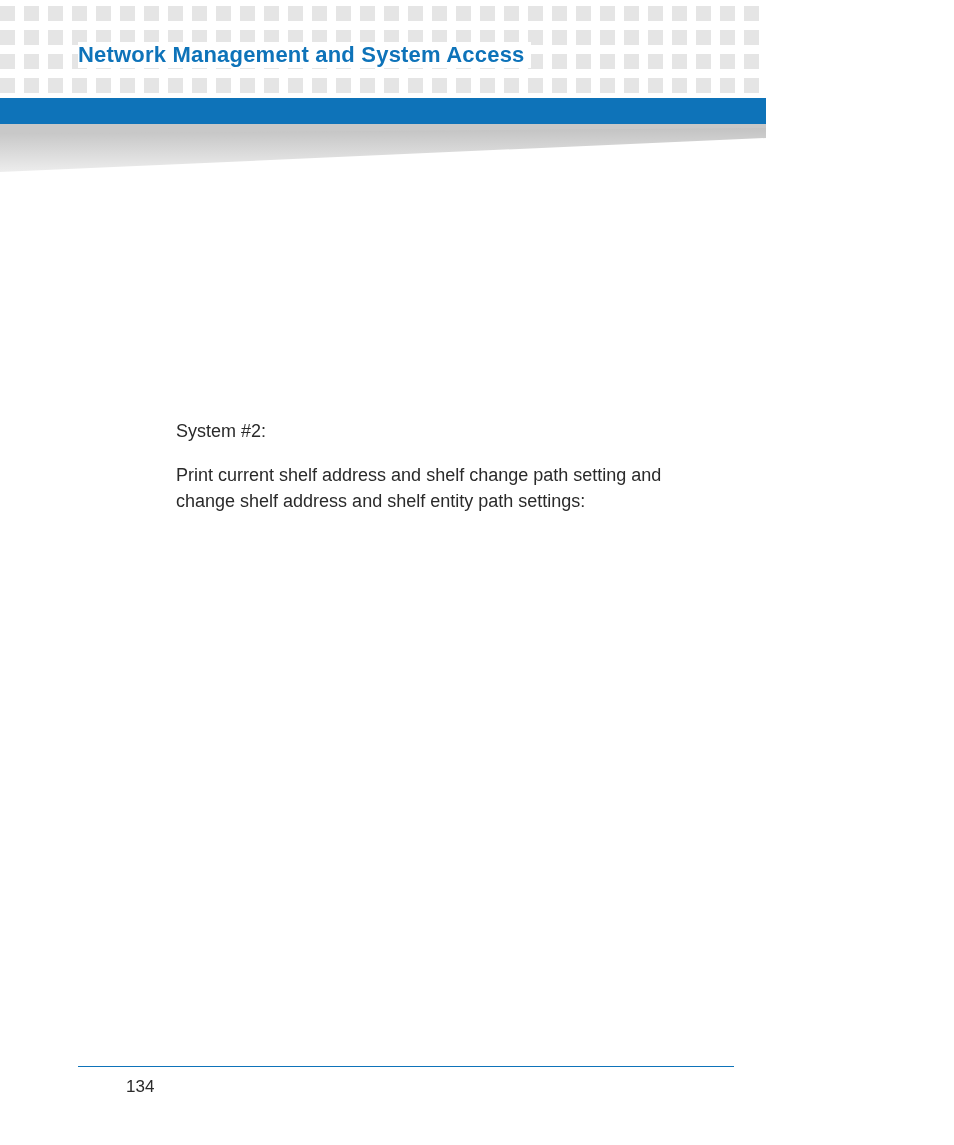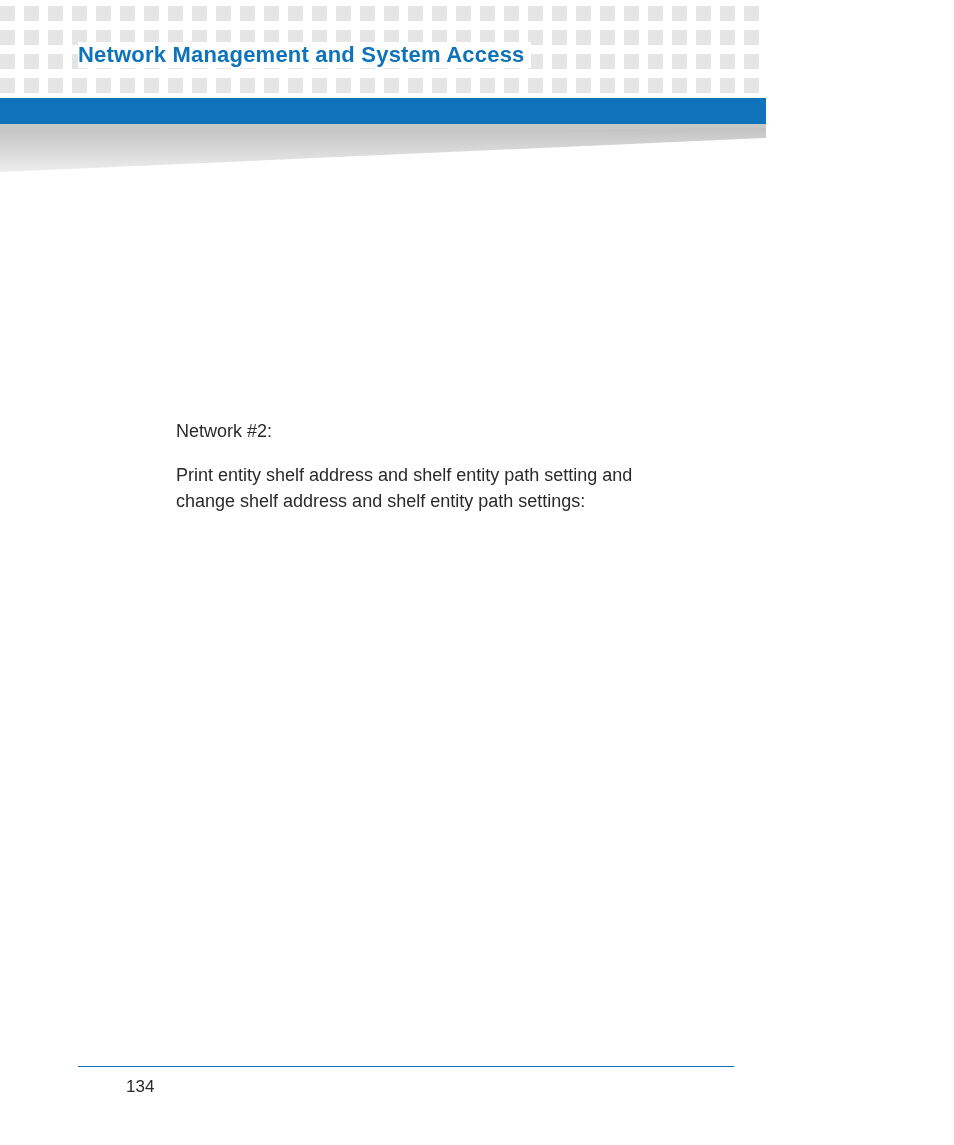--- a/index.html
+++ b/index.html
@@ -70,22 +70,22 @@
           <stop offset="0" stop-color="#bfbfbf"></stop>
           <stop offset="1" stop-color="#ededed"></stop>
         </linearGradient>
       </defs>
       <polygon points="0,0 954,0 954,14 0,48" fill="url(#g1)"></polygon>
       <polygon points="0,0 954,0 954,4 0,10" fill="#c8c8c8"></polygon>
     </svg>
   </div>
 
   <div class="body">
-    <p>Network #2:</p>
-    <p>Print entity shelf address and shelf entity path setting and change shelf address and shelf entity path settings:</p>
+    <p>System #2:</p>
+    <p>Print current shelf address and shelf change path setting and change shelf address and shelf entity path settings:</p>
   </div>
 
   <div class="footer">
     <div class="footer-rule"></div>
     <div class="footer-line">
       <span class="page-num">134</span>
     </div>
   </div>
 
 </div>

